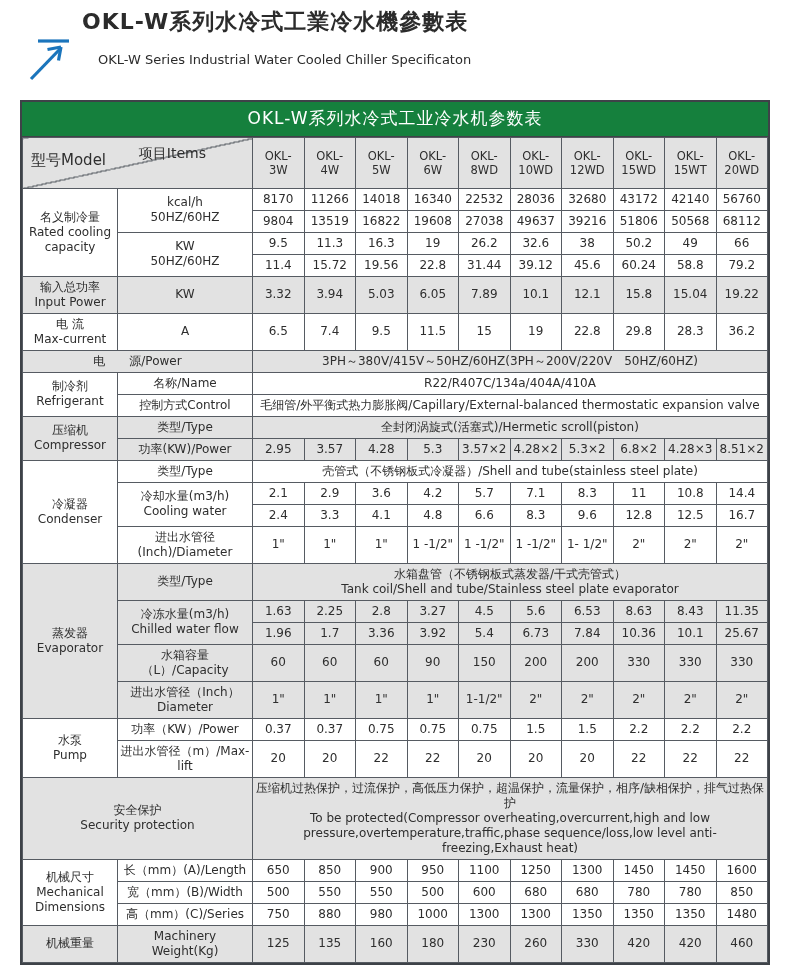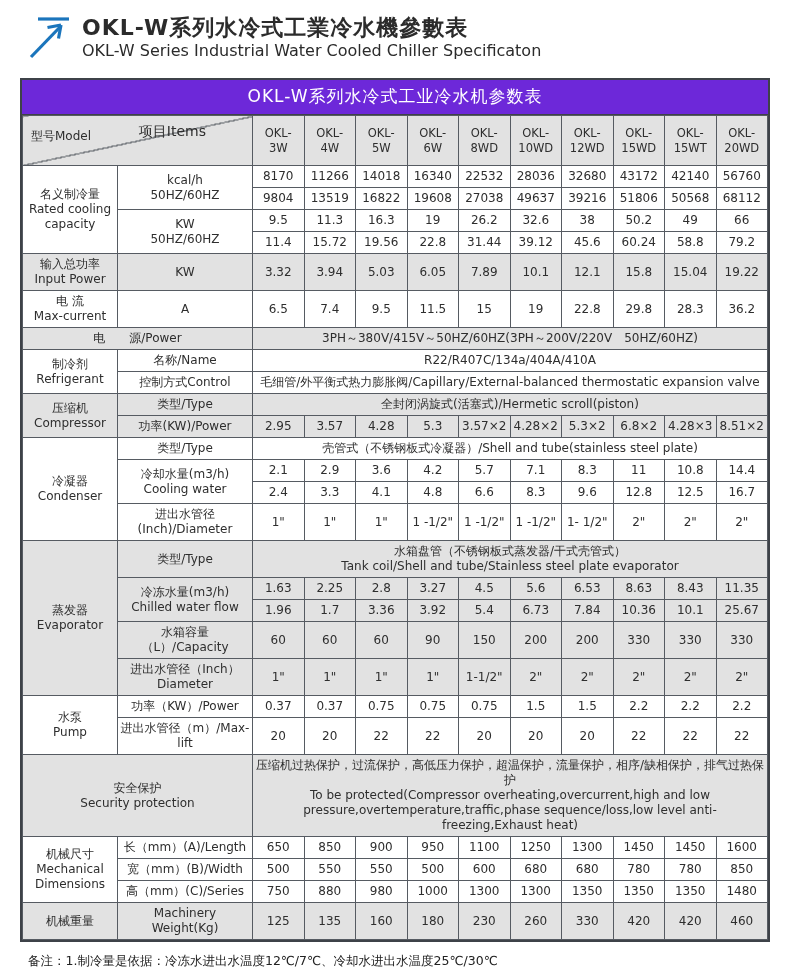--- a/index.html
+++ b/index.html
@@ -21,34 +21,34 @@
   .titles { margin-left: 8px; }
   .title-zh {
     margin: 0;
     font-size: 22px;
     font-weight: 600;
     letter-spacing: 1px;
     color: #2b2b2b;
     line-height: 1.25;
   }
   .title-en {
-    margin: 0;
-    font-size: 16px;
+    margin: 16px;
+    font-size: 13px;
     font-weight: 400;
     color: #2b2b2b;
     line-height: 1.3;
   }
 
   
   .table-wrap {
     margin: 16px 20px 0 20px;
     border: 2px solid #3e4248;
   }
   .table-title {
-    background: #6d28d9;
+    background: #15803d;
     color: #ffffff;
     text-align: center;
     font-size: 17px;
     letter-spacing: 1px;
     padding: 5px 0 6px 0;
     border-bottom: 1px solid #3e4248;
   }
   table.spec {
     width: 100%;
     border-collapse: collapse;
@@ -79,21 +79,21 @@
   }
 
   
   th.diag {
     position: relative;
     height: 36px;
     padding: 0;
     background-image: linear-gradient(to bottom right,
       transparent 49.4%, #565b62 49.4%, #565b62 50.6%, transparent 50.6%);
   }
-  .corner-model { position: absolute; left: 8px;  top: 13px; font-size: 12px; }
+  .corner-model { position: absolute; left: 8px;  top: 13px; font-size: 15px; }
   .corner-items { position: absolute; right: 46px; top: 7px; font-size: 14px; }
 
   
   .notes { margin: 10px 22px 14px 28px; }
   .note-line {
     font-size: 12.5px;
     line-height: 1.5;
     color: #222222;
     white-space: pre-wrap;
   }

